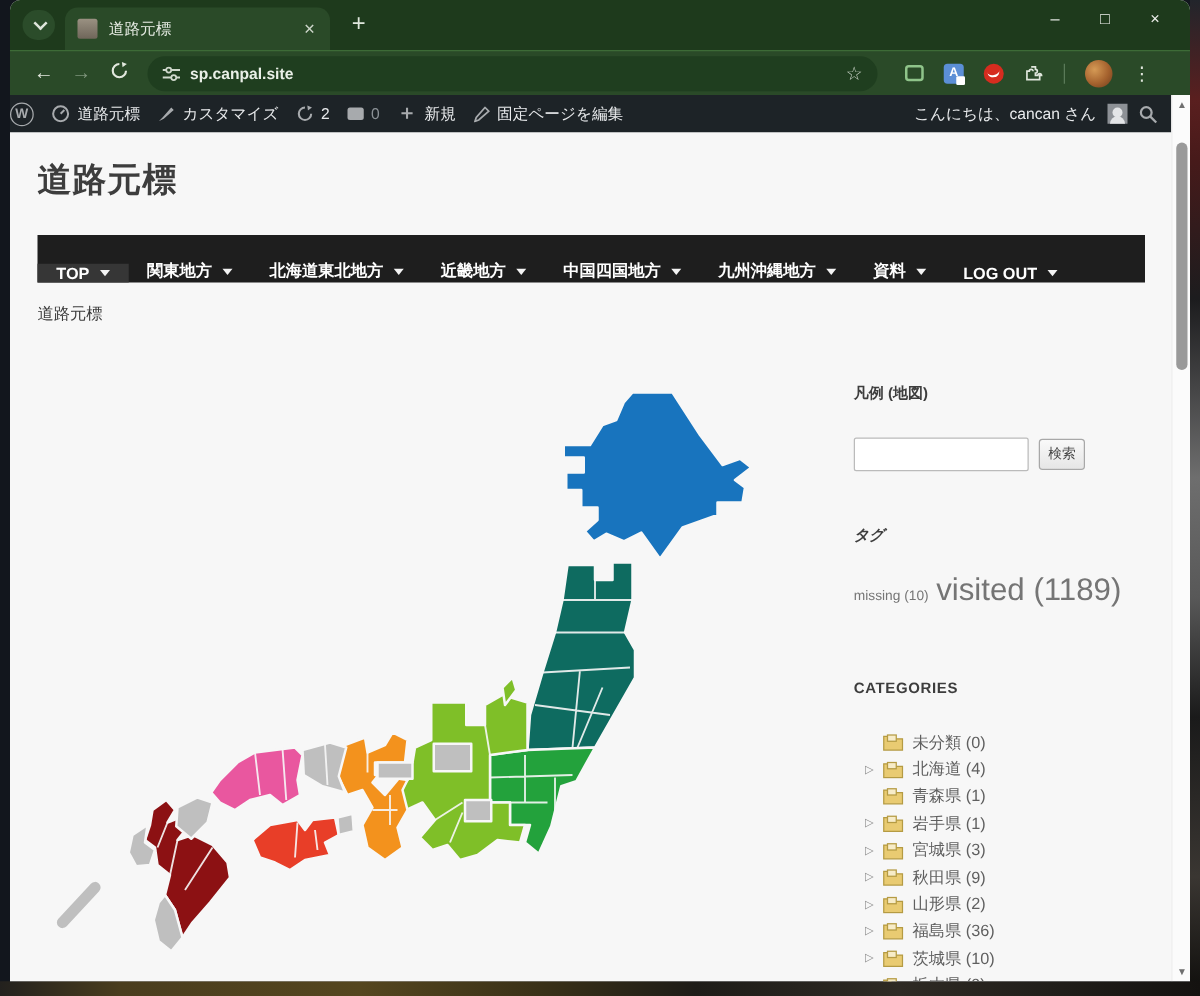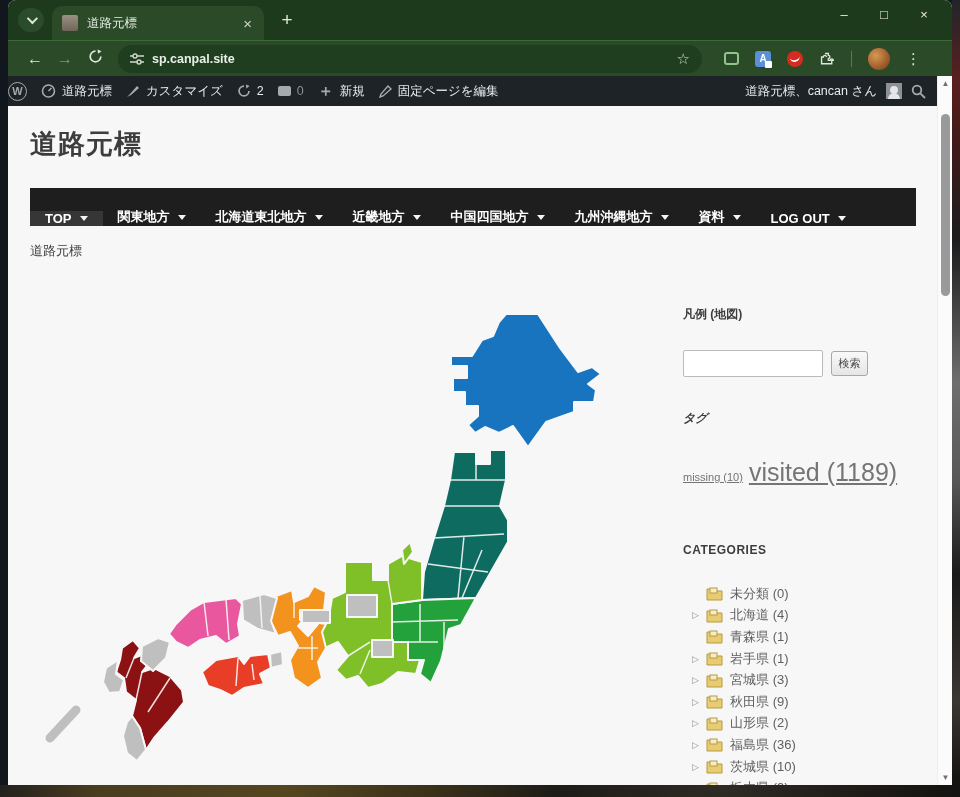--- a/index.html
+++ b/index.html
@@ -66,21 +66,21 @@
   .caret { width:0; height:0; border-left:4px solid transparent; border-right:4px solid transparent; border-top:5px solid #ffffff; margin-left:8px; opacity:.95; }
   .breadcrumb { position:absolute; left:22px; top:136px; font-size:13px; color:#3c3c3c; }
 
   .mapwrap { position:absolute; left:22px; top:174px; width:650px; height:500px; }
 
   
   .widget-title { position:absolute; left:675px; font-size:12px; font-weight:bold; color:#3d3d3d; }
   .search-input { position:absolute; left:675px; top:244px; width:140px; height:27px; border:1px solid #bbb; border-radius:2px; background:#fff; padding:0 6px; font-size:12px; }
   .search-btn { position:absolute; left:823px; top:245px; width:37px; height:25px; font-size:11px; color:#444; background:linear-gradient(180deg,#f9f9f9,#e6e6e6); border:1px solid #a8a8a8; border-radius:3px; text-align:center; line-height:23px; }
   .tagcloud { position:absolute; left:675px; top:352px; width:250px; display:flex; align-items:baseline; gap:6px; }
-  .tag-link { color:#757575; text-decoration:underline; white-space:nowrap; }
+  .tag-link { color:#757575; white-space:nowrap; }
   .tag-small { font-size:11px; }
   .tag-big { font-size:25px; }
   .cat-list { position:absolute; left:675px; top:477px; width:254px; }
   .cat-row { height:21.6px; display:flex; align-items:center; }
   .cat-arrow { width:14px; margin-left:9px; color:#8f8f8f; font-size:9px; flex:none; }
   .cat-noarrow { width:14px; margin-left:9px; flex:none; }
   .cat-folder { width:17px; height:15px; margin-right:7px; flex:none; }
   .cat-label { font-size:13px; color:#5f5f5f; white-space:nowrap; }
 
   
@@ -182,21 +182,21 @@
       <span class="plus-ic">＋</span>
       <span class="ab-label">新規</span>
     </span>
     <span class="ab-item">
       <svg width="13" height="13" viewBox="0 0 13 13">
           <path d="M1 12 L2 9 L9 1 L12 4 L4 11 Z" fill="none" stroke="#a7aaad" stroke-width="1.4"></path>
         </svg>
       <span class="ab-label">固定ページを編集</span>
     </span>
     <span class="ab-right">
-      <span class="ab-label">道路元標、cancan さん</span>
+      <span class="ab-label">こんにちは、cancan さん</span>
       <span class="ab-avatar">
           <i></i>
           <b></b>
         </span>
       <svg width="15" height="15" viewBox="0 0 15 15">
           <circle cx="6" cy="6" r="4.3" fill="none" stroke="#a7aaad" stroke-width="1.8"></circle>
           <line x1="9.3" y1="9.3" x2="14" y2="14" stroke="#a7aaad" stroke-width="1.8"></line>
         </svg>
     </span>
   </div>
@@ -256,21 +256,21 @@
       </g>
       <path fill="none" stroke="#f7f7f7" stroke-width="1.5" opacity="0.9" d="M420,200 L476,200 M446,172 L446,200 M414,226 L470,226 M404,258 L474,254 M398,284 L458,292 M434,256 L428,318 M452,270 L432,318 M362,342 L428,340 M390,324 L390,362 M414,342 L414,378 M378,362 L408,362 M343,282 L343,300 M358,300 L362,324 M330,394 L340,370 M318,376 L340,362 M264,322 L264,338 M282,356 L282,380 M268,368 L288,368 M174,322 L178,356 M196,319 L199,360 M208,378 L206,406 M222,384 L224,400 M104,378 L96,398 M112,392 L106,420 M140,398 L118,432 M230,316 L232,348"></path>
       <path d="M20,458 L46,430" stroke-width="9" stroke-linecap="round" fill="none" stroke="#BFBFBF"></path>
     </svg>
 
     <div class="widget-title" style="top:200px">凡例 (地図)</div>
 
     <input class="search-input" type="text" value="" style="">
     <div class="search-btn">検索</div>
 
-    <div class="widget-title" style="top:304px; font-style:italic">タグ</div>
+    <div class="widget-title" style="top:314px; font-style:italic">タグ</div>
     <div class="tagcloud">
       <span class="tag-link tag-small">missing (10)</span>
       <span class="tag-link tag-big">visited (1189)</span>
     </div>
 
     <div class="widget-title" style="top:437px; letter-spacing:0.5px">CATEGORIES</div>
 
     <div class="cat-list">
       <div class="cat-row">
         <span class="cat-noarrow"></span>

